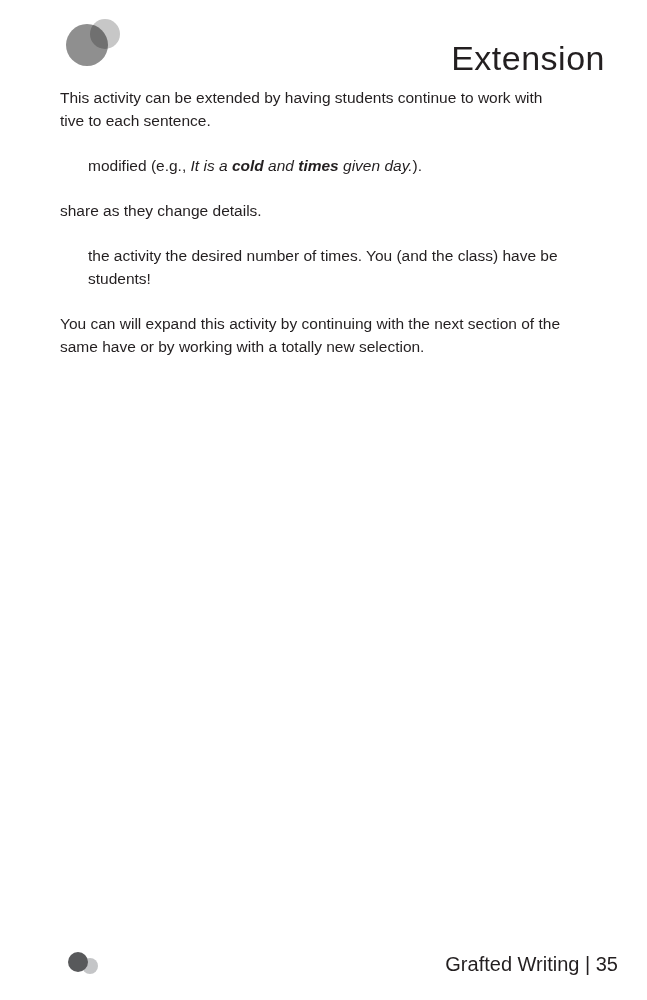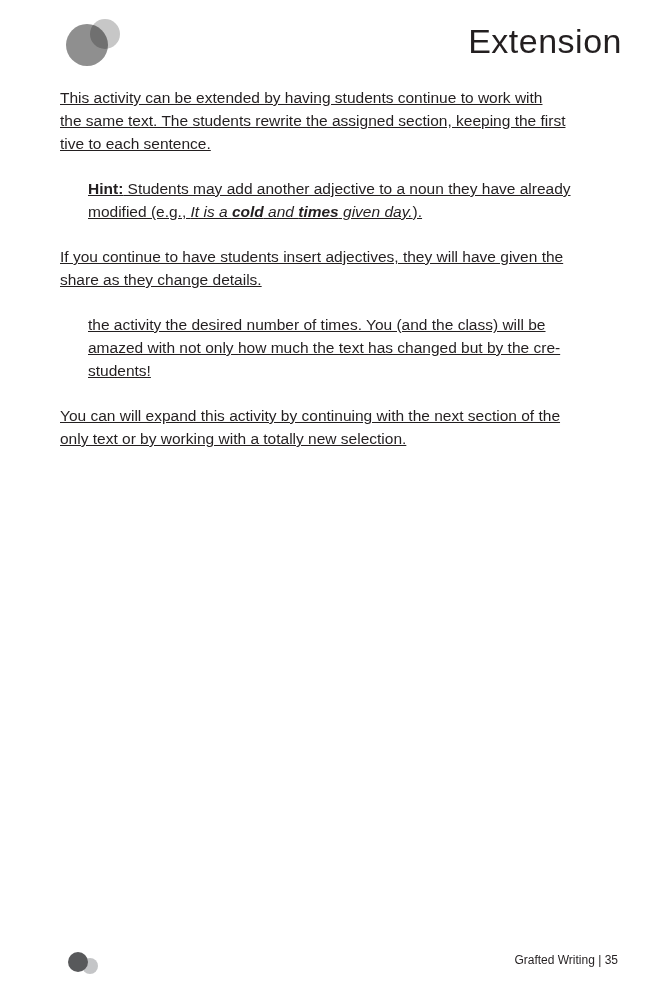--- a/index.html
+++ b/index.html
@@ -32,36 +32,35 @@
     position: absolute;
     left: 24px; top: 0;
     width: 30px; height: 30px;
     border-radius: 50%;
     mix-blend-mode: multiply;
   }
   .page-title {
     position: absolute;
     top: 22px;
     right: 25px;
-    margin: 0;
+    margin: 17px;
     font-size: 34px;
     font-weight: 400;
     letter-spacing: 0.5px;
     color: #231f20;
   }
 
   
   .content {
     position: absolute;
     left: 60px;
     right: 29px;
     top: 86px;
     font-size: 15.5px;
     line-height: 23px;
-    text-decoration: underline;
   }
   .block { margin: 0 0 22px 0; }
   .block.hint { padding-left: 28px; }
   .line { white-space: nowrap; }
   .line span.b { font-weight: 700; }
   .line span.i { font-style: italic; }
 
   
   .footer-logo {
     position: absolute;
@@ -81,58 +80,54 @@
     position: absolute;
     left: 0; top: 0;
     width: 20px; height: 20px;
     border-radius: 50%;
     z-index: 2;
   }
   .footer-text {
     position: absolute;
     top: 953px;
     right: 29px;
-    font-size: 12px;
+    font-size: 20px;
     color: #231f20;
   }
 </style>
 </head>
 <body>
 
 <div class="page">
 
   <div class="logo">
     <div class="c1" style="background: rgb(143, 143, 143);"></div>
     <div class="c2" style="background: rgb(199, 199, 199);"></div>
   </div>
 
   <h1 class="page-title">Extension</h1>
 
   <div class="content" id="content">
       <div class="block paragraph">
         <div class="line"><span>This activity can be extended by having students continue to work with</span></div>
-        <div class="line"><span>the same text. The students rewrite the assigned section, keeping the first</span></div>
         <div class="line"><span>tive to each sentence.</span></div>
       </div>
       <div class="block hint">
-        <div class="line"><span class="b">Hint:</span><span> Students may add another adjective to a noun they have already</span></div>
         <div class="line"><span>modified (e.g., </span><span class="i">It is a </span><span class="b i">cold</span><span class="i"> and </span><span class="b i">times</span><span class="i"> given day.</span><span>).</span></div>
       </div>
       <div class="block paragraph">
-        <div class="line"><span>If you continue to have students insert adjectives, they will have given the</span></div>
         <div class="line"><span>share as they change details.</span></div>
       </div>
       <div class="block hint">
-        <div class="line"><span>the activity the desired number of times. You (and the class) will be</span></div>
-        <div class="line"><span>amazed with not only how much the text has changed but by the cre-</span></div>
+        <div class="line"><span>the activity the desired number of times. You (and the class) have be</span></div>
         <div class="line"><span>students!</span></div>
       </div>
       <div class="block paragraph">
         <div class="line"><span>You can will expand this activity by continuing with the next section of the</span></div>
-        <div class="line"><span>only text or by working with a totally new selection.</span></div>
+        <div class="line"><span>same have or by working with a totally new selection.</span></div>
       </div>
     </div>
 
   <div class="footer-logo">
     <div class="fc-light" style="background: rgb(196, 197, 199);"></div>
     <div class="fc-dark" style="background: rgb(88, 89, 91);"></div>
   </div>
 
   <div class="footer-text">Grafted Writing | 35</div>
 

